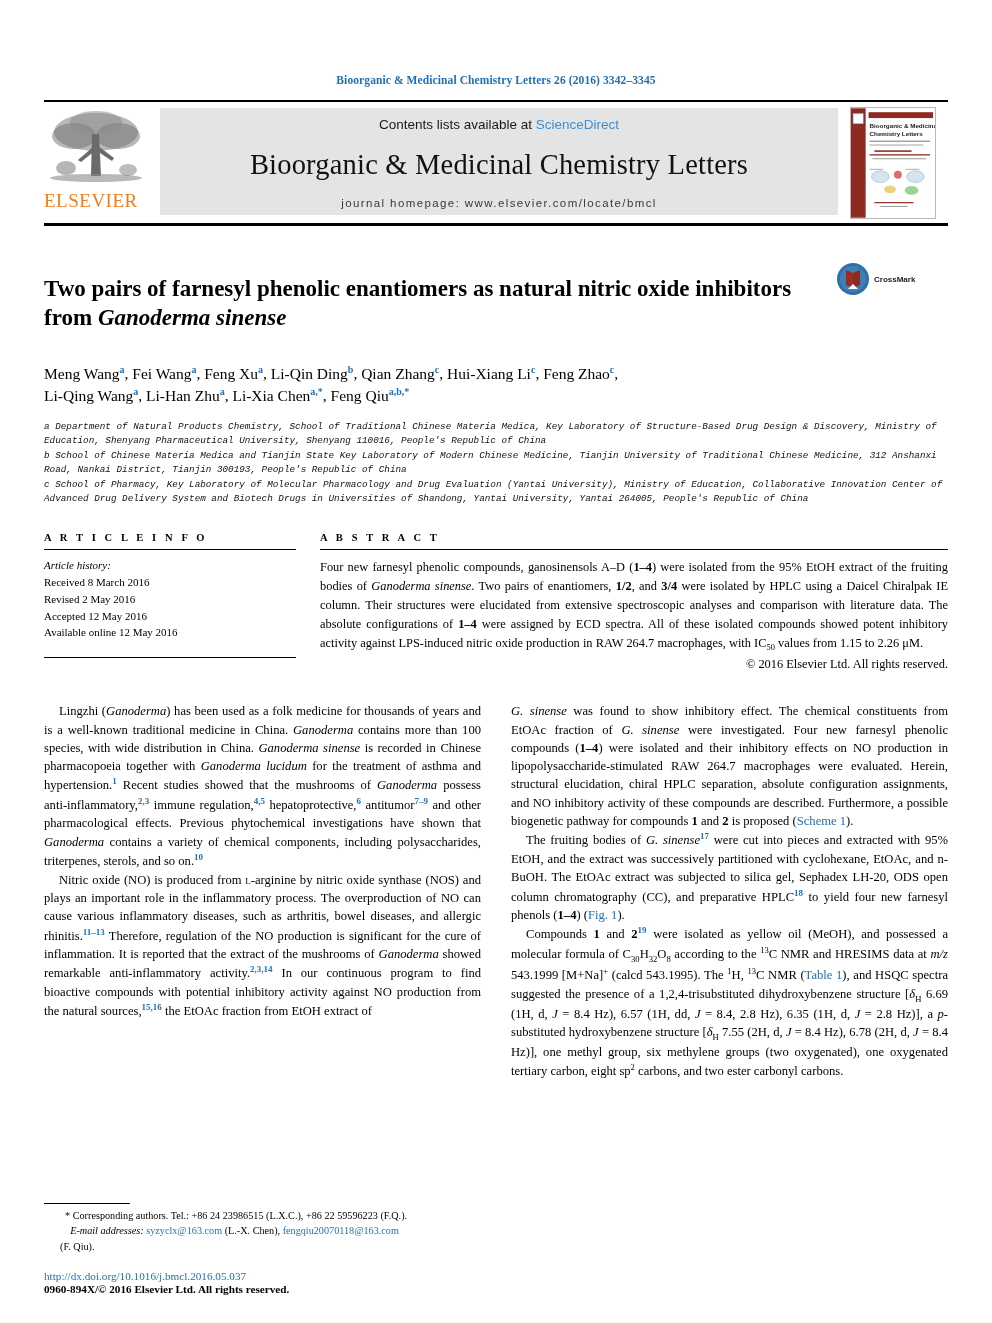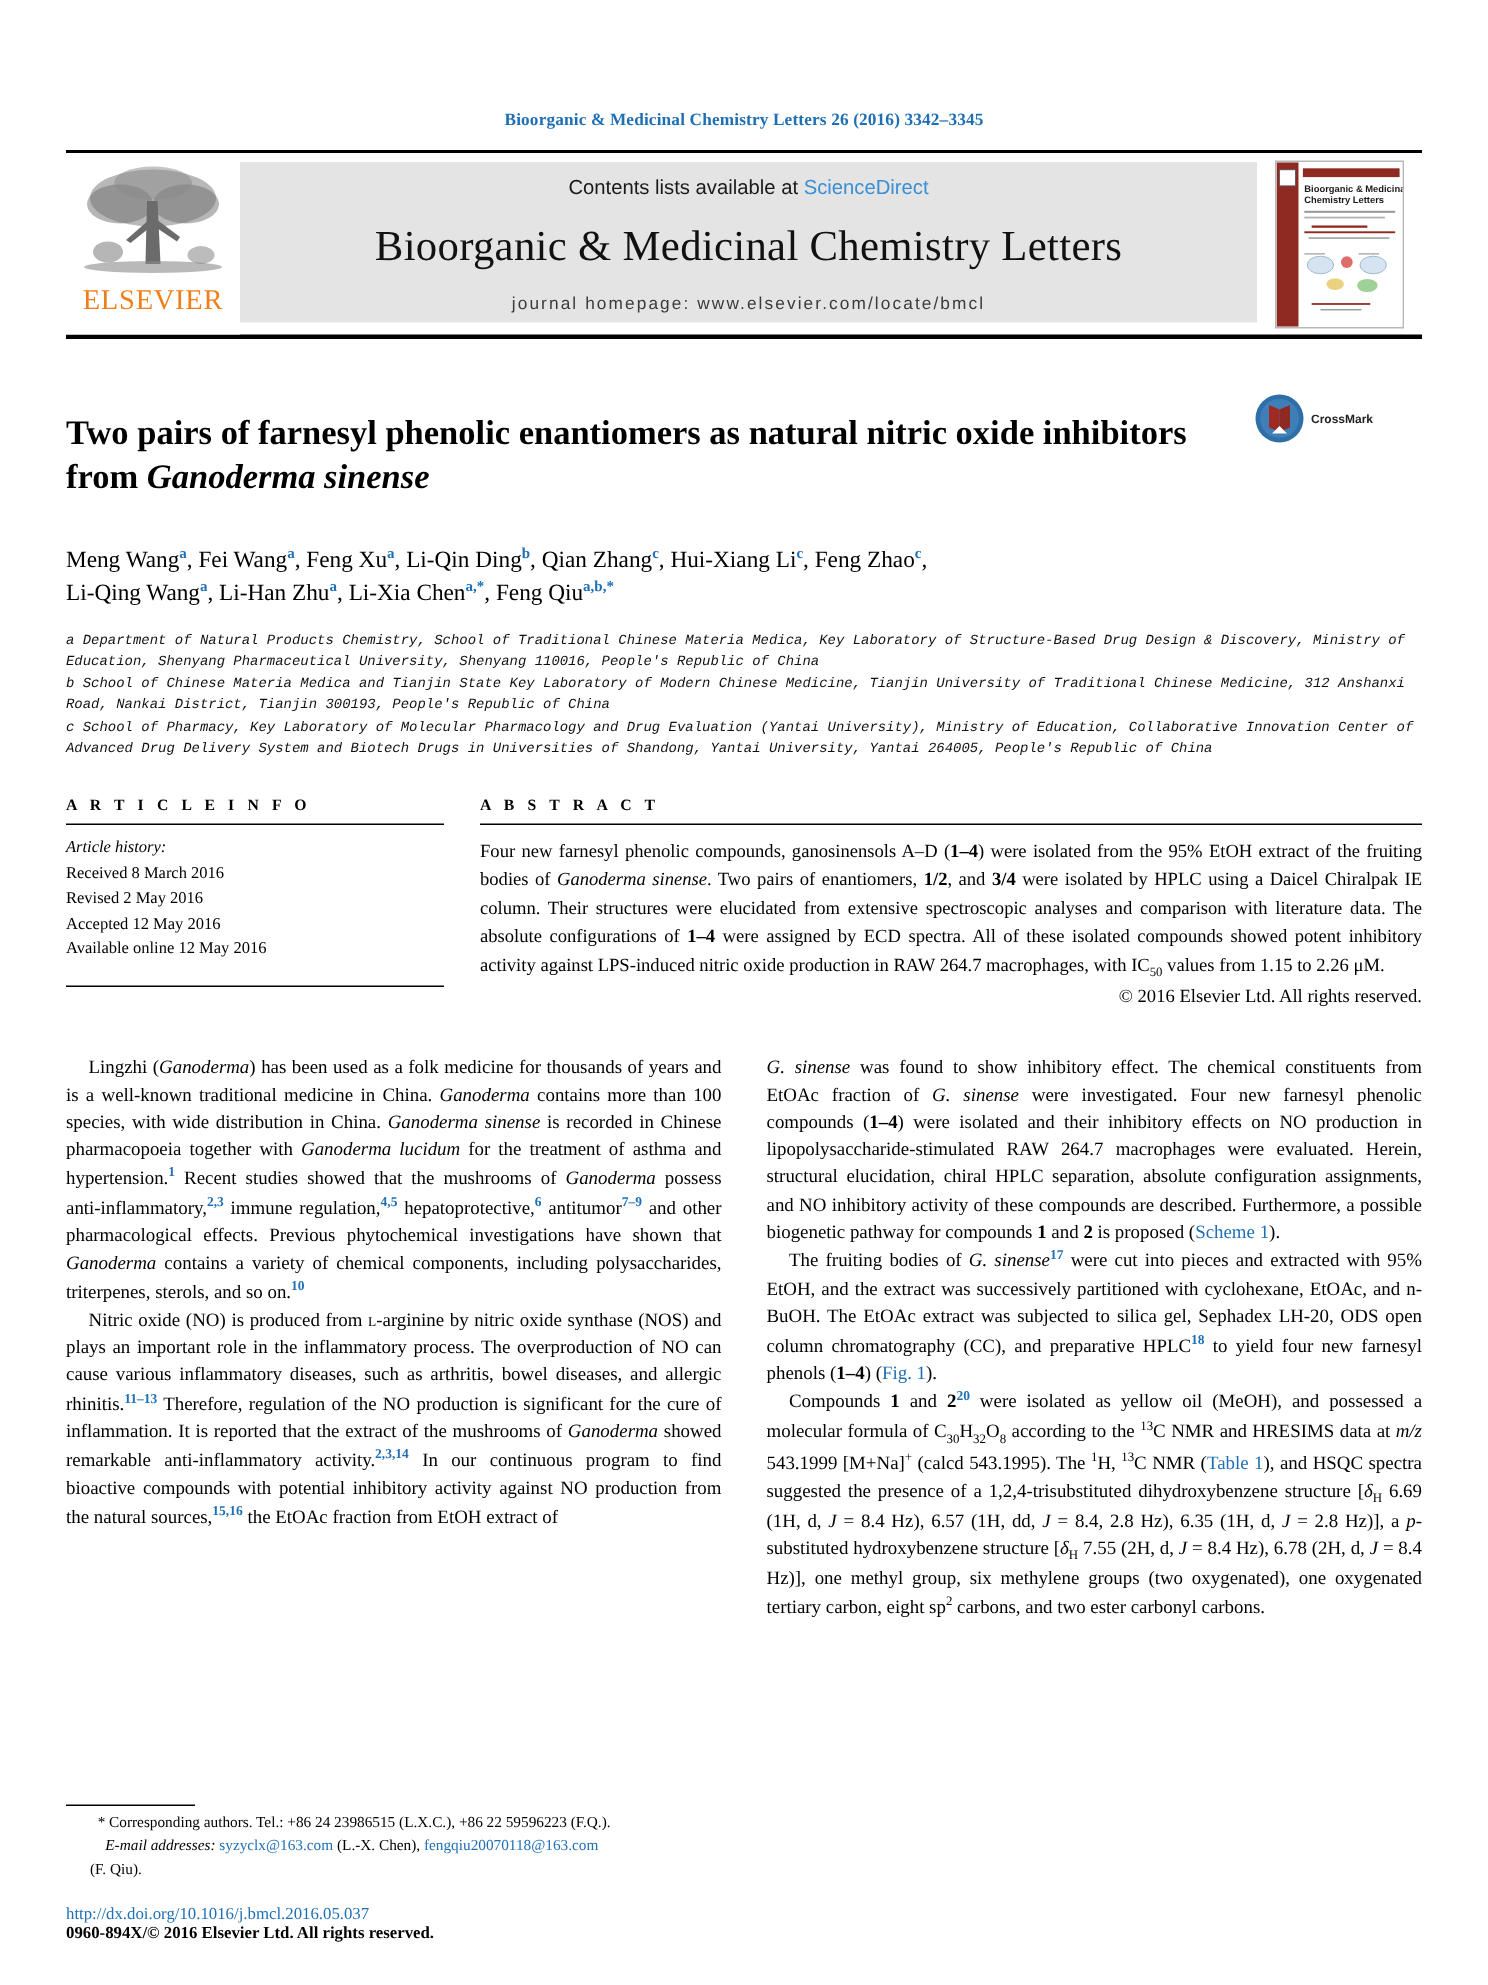--- a/index.html
+++ b/index.html
@@ -34,21 +34,21 @@
     display: flex;
     align-items: stretch;
     height: 126px;
     position: relative;
   }
   .elsevier-block {
     width: 116px;
     flex: 0 0 116px;
     display: flex;
     flex-direction: column;
-    align-items: center;
+    align-items: flex-start;
     justify-content: flex-start;
     padding-top: 4px;
     background: #fff;
   }
   .tree-logo { width: 104px; height: 86px; display:block; }
   .elsevier-word {
     font-family: "Liberation Serif", serif;
     font-size: 19px;
     letter-spacing: 0.5px;
     color: #f07f1a;
@@ -402,21 +402,21 @@
         RAW 264.7 macrophages were evaluated. Herein, structural elucidation, chiral HPLC separation, absolute configuration
         assignments, and NO inhibitory activity of these compounds are described. Furthermore, a possible biogenetic pathway for compounds
         <span class="bold">1</span> and <span class="bold">2</span> is proposed (<span class="link">Scheme 1</span>).
       </p>
       <p class="para">
         The fruiting bodies of <span class="ital">G. sinense</span><span class="ref">17</span> were cut into pieces and extracted with 95% EtOH, and the extract was successively partitioned
         with cyclohexane, EtOAc, and n-BuOH. The EtOAc extract was subjected to silica gel, Sephadex LH-20, ODS open column
         chromatography (CC), and preparative HPLC<span class="ref">18</span> to yield four new farnesyl phenols (<span class="bold">1–4</span>) (<span class="link">Fig. 1</span>).
       </p>
       <p class="para">
-        Compounds <span class="bold">1</span> and <span class="bold">2</span><span class="ref">20</span> were isolated as yellow oil (MeOH), and possessed a molecular formula of C<sub class="f">30</sub>H<sub class="f">32</sub>O<sub class="f">8</sub> according to the <sup class="f">13</sup>C
+        Compounds <span class="bold">1</span> and <span class="bold">2</span><span class="ref">19</span> were isolated as yellow oil (MeOH), and possessed a molecular formula of C<sub class="f">30</sub>H<sub class="f">32</sub>O<sub class="f">8</sub> according to the <sup class="f">13</sup>C
         NMR and HRESIMS data at <span class="ital">m/z</span> 543.1999 [M+Na]<sup class="f">+</sup> (calcd 543.1995). The <sup class="f">1</sup>H, <sup class="f">13</sup>C NMR (<span class="link">Table 1</span>), and HSQC spectra suggested
         the presence of a 1,2,4-trisubstituted dihydroxybenzene structure [<span class="ital">δ</span><sub class="f">H</sub> 6.69 (1H, d, <span class="ital">J</span> = 8.4 Hz), 6.57 (1H, dd, <span class="ital">J</span> = 8.4, 2.8 Hz), 6.35 (1H,
         d, <span class="ital">J</span> = 2.8 Hz)], a <span class="ital">p</span>-substituted hydroxybenzene structure [<span class="ital">δ</span><sub class="f">H</sub> 7.55 (2H, d, <span class="ital">J</span> = 8.4 Hz), 6.78 (2H, d, <span class="ital">J</span> = 8.4 Hz)], one methyl group, six
         methylene groups (two oxygenated), one oxygenated tertiary carbon, eight sp<sup class="f">2</sup> carbons, and two ester carbonyl carbons.
       </p>
     </div>
   </div>
 
   <div class="footnote-wrap">
     <div class="fn-rule"></div>

